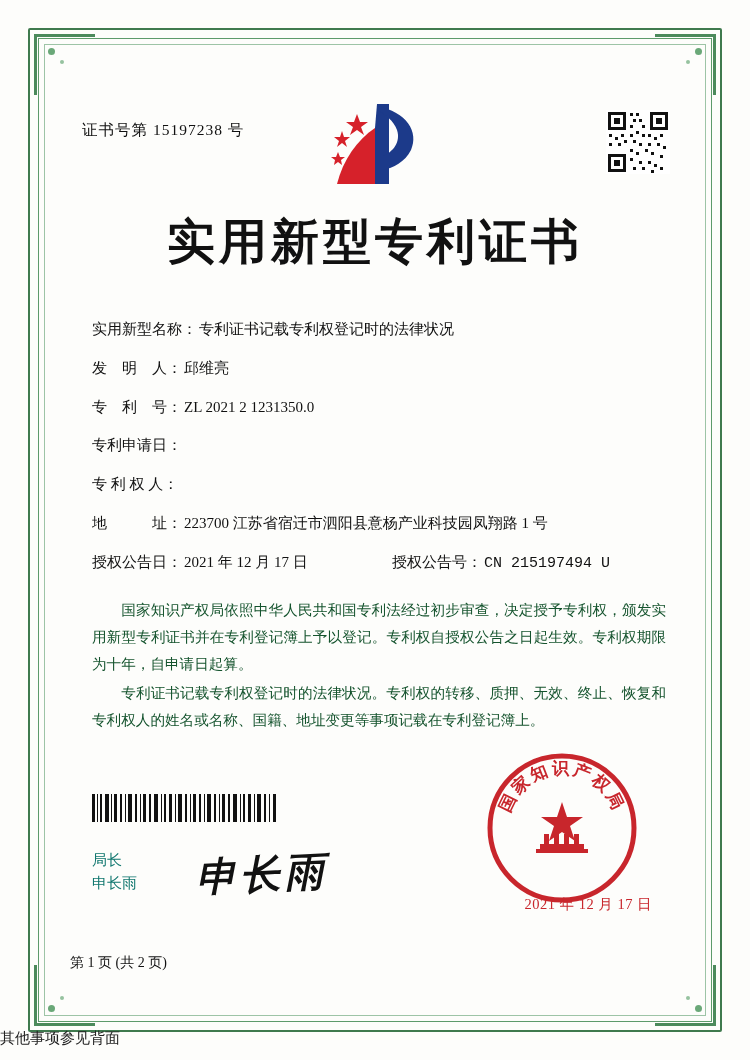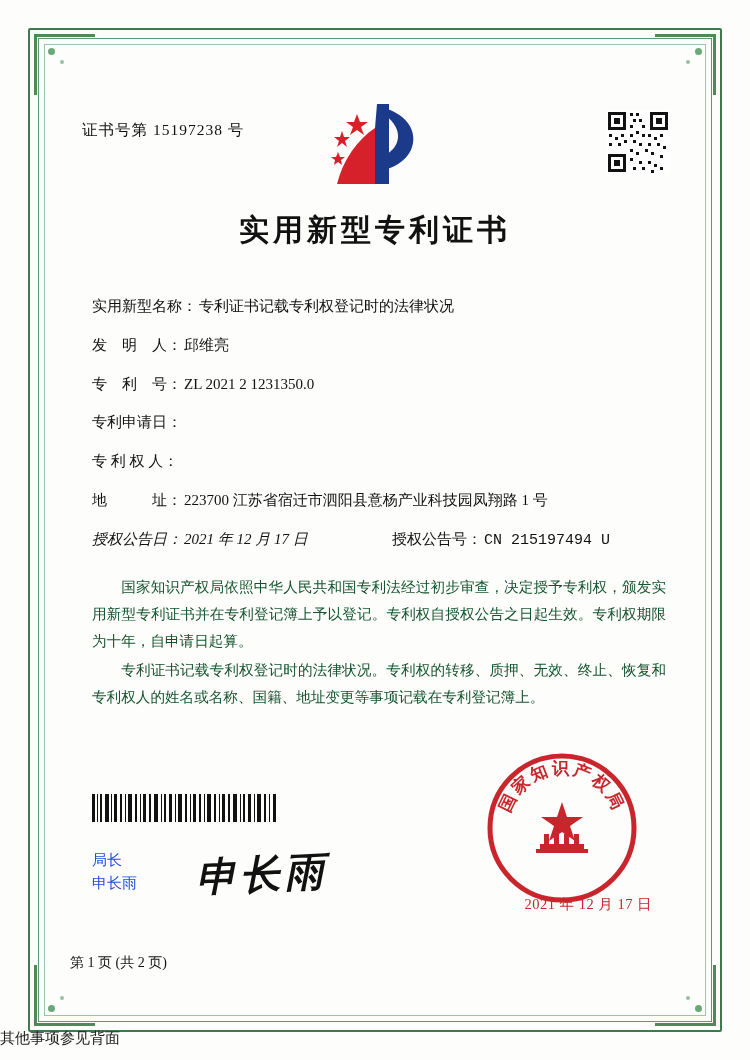--- a/index.html
+++ b/index.html
@@ -114,21 +114,21 @@
     position: absolute;
     right: 10px;
     top: 40px;
     width: 64px;
     height: 64px;
   }
 
   
   .title {
     text-align: center;
-    font-size: 30px;
+    font-size: 48px;
     font-weight: bold;
     letter-spacing: 4px;
     margin-top: 30px;
     color: #111;
     font-family: "Liberation Serif", "DejaVu Serif", serif;
   }
 
   
   .fields {
     margin-top: 44px;
@@ -148,21 +148,21 @@
     flex: 0 0 auto;
   }
   .field-value {
     flex: 1 1 auto;
     padding-left: 2px;
   }
   .field-row.two-col .half {
     display: flex;
     align-items: baseline;
   }
-  .field-row.two-col .half.left { flex: 0 0 300px; font-style: italic; }
+  .field-row.two-col .half.left { flex: 0 0 300px; }
   .field-row.two-col .half.right { flex: 1 1 auto; font-family: Liberation Mono, monospace; }
 
   
   .paras {
     margin-top: 22px;
     padding-left: 22px;
     padding-right: 14px;
     font-size: 14.6px;
     line-height: 1.85;
     text-align: justify;
@@ -182,21 +182,21 @@
     height: 28px;
   }
 
   
   .sign-block {
     position: absolute;
     left: 22px;
     bottom: 96px;
     font-size: 15px;
     line-height: 1.5;
-    color: #1d4ed8;
+    color: #0f766e;
   }
   .handwriting {
     position: absolute;
     left: 126px;
     bottom: 88px;
     font-size: 40px;
     font-family: "DejaVu Serif", serif;
     font-style: italic;
     font-weight: bold;
     letter-spacing: 4px;

